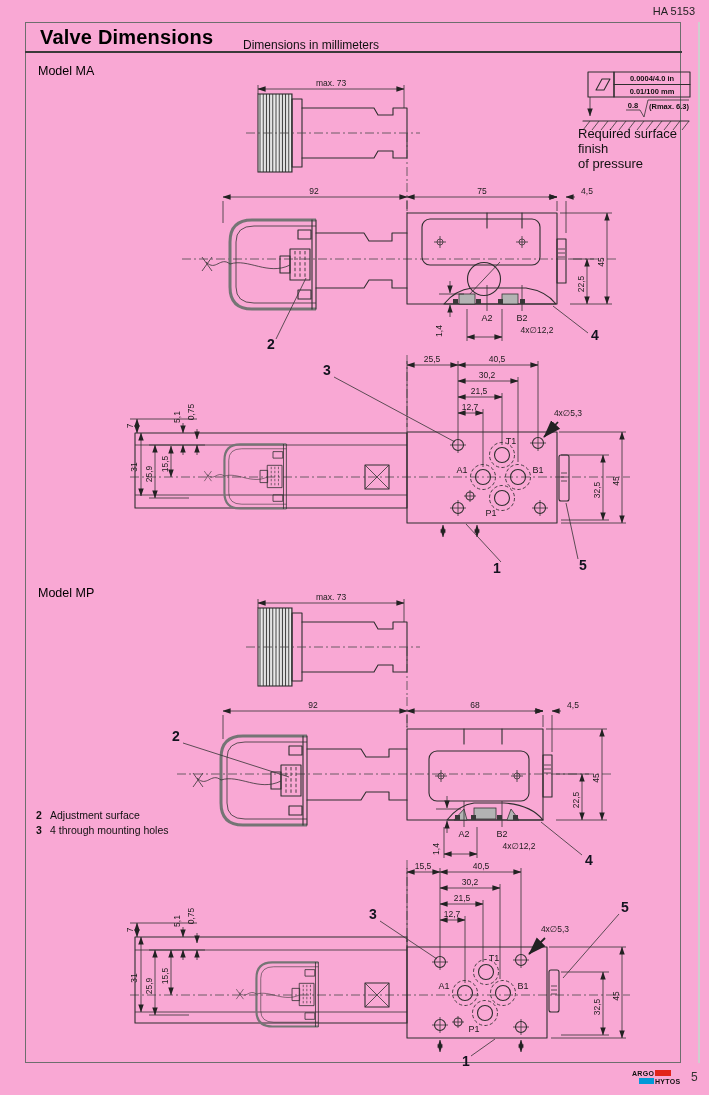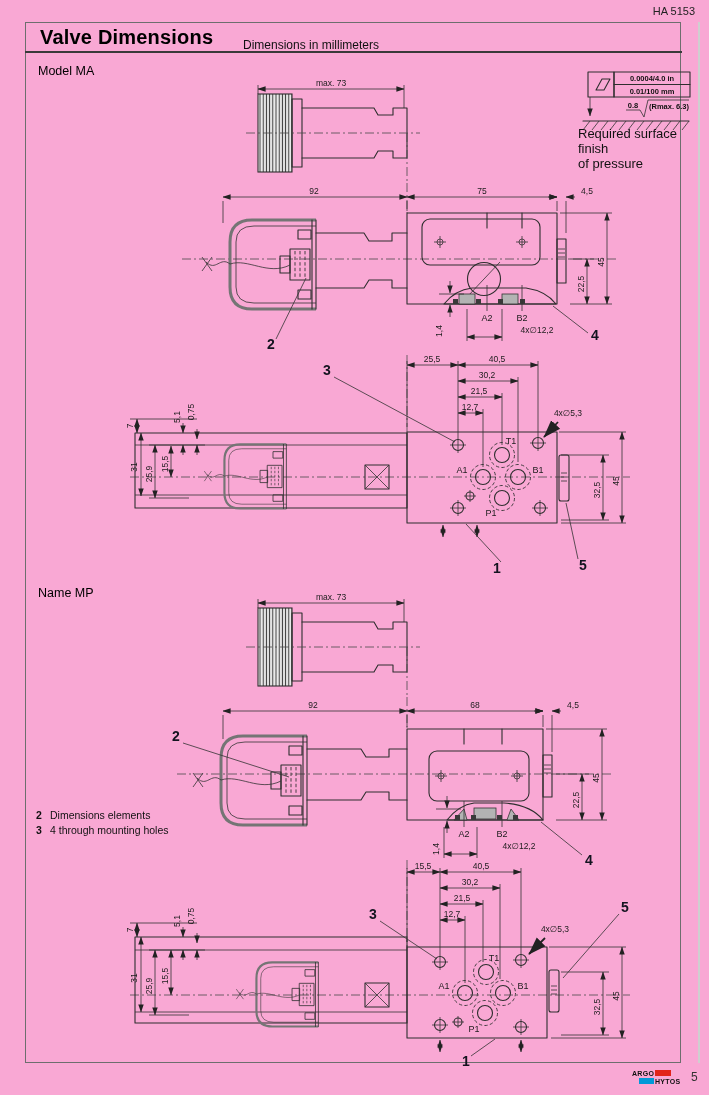--- a/index.html
+++ b/index.html
@@ -58,21 +58,21 @@
     </defs>
   </svg>
 
   <div id="doc-number">HA 5153</div>
   <div id="frame"></div>
   <div id="edge-line"></div>
   <div id="page-title">Valve Dimensions</div>
   <div id="page-subtitle">Dimensions in millimeters</div>
   <div id="title-rule"></div>
   <div id="ma-heading" class="model-heading">Model MA</div>
-  <div id="mp-heading" class="model-heading">Name MP</div>
+  <div id="mp-heading" class="model-heading">Model MP</div>
 
   <svg class="abs" style="left:570px;top:70px" width="122" height="62" viewBox="0 0 122 62">
     <g>
       <rect class="ln" x="18" y="2" width="26" height="25"></rect>
       <path class="ln" d="M26,20 L32,9 L40,9 L34,20 Z"></path>
       <rect class="ln" x="44" y="2" width="76" height="12.5"></rect>
       <rect class="ln" x="44" y="14.5" width="76" height="12.5"></rect>
       <text class="sfv" x="82" y="11">0.0004/4.0 in</text>
       <text class="sfv" x="82" y="23.5">0.01/100 mm</text>
       <line class="dl" x1="20" y1="27" x2="20" y2="46" marker-end="url(#ae)"></line>
@@ -442,21 +442,21 @@
     </g>
     <g>
       <line class="dl" x1="34" y1="46" x2="140" y2="80"></line>
       <text class="co" x="27" y="44">2</text>
       <line class="dl" x1="433" y1="158" x2="392" y2="125"></line>
       <text class="co" x="440" y="168">4</text>
     </g>
   </svg>
 
   <div class="legend">
-    <div><span class="lg-num">2</span><span>Dimensions elements</span></div>
+    <div><span class="lg-num">2</span><span>Adjustment surface</span></div>
     <div><span class="lg-num">3</span><span>4 through mounting holes</span></div>
   </div>
 
   <svg class="abs" style="left:125px;top:860px" width="510" height="212" viewBox="0 0 510 212">
     <line class="cl" x1="5" y1="135" x2="505" y2="135"></line>
     <line class="cl" x1="282" y1="0" x2="282" y2="87"></line>
     <g>
       <rect class="ln" x="10" y="77" width="272" height="86"></rect>
       <line class="dl" x1="10" y1="90" x2="282" y2="90"></line>
       <line class="dl" x1="10" y1="152" x2="282" y2="152"></line>

